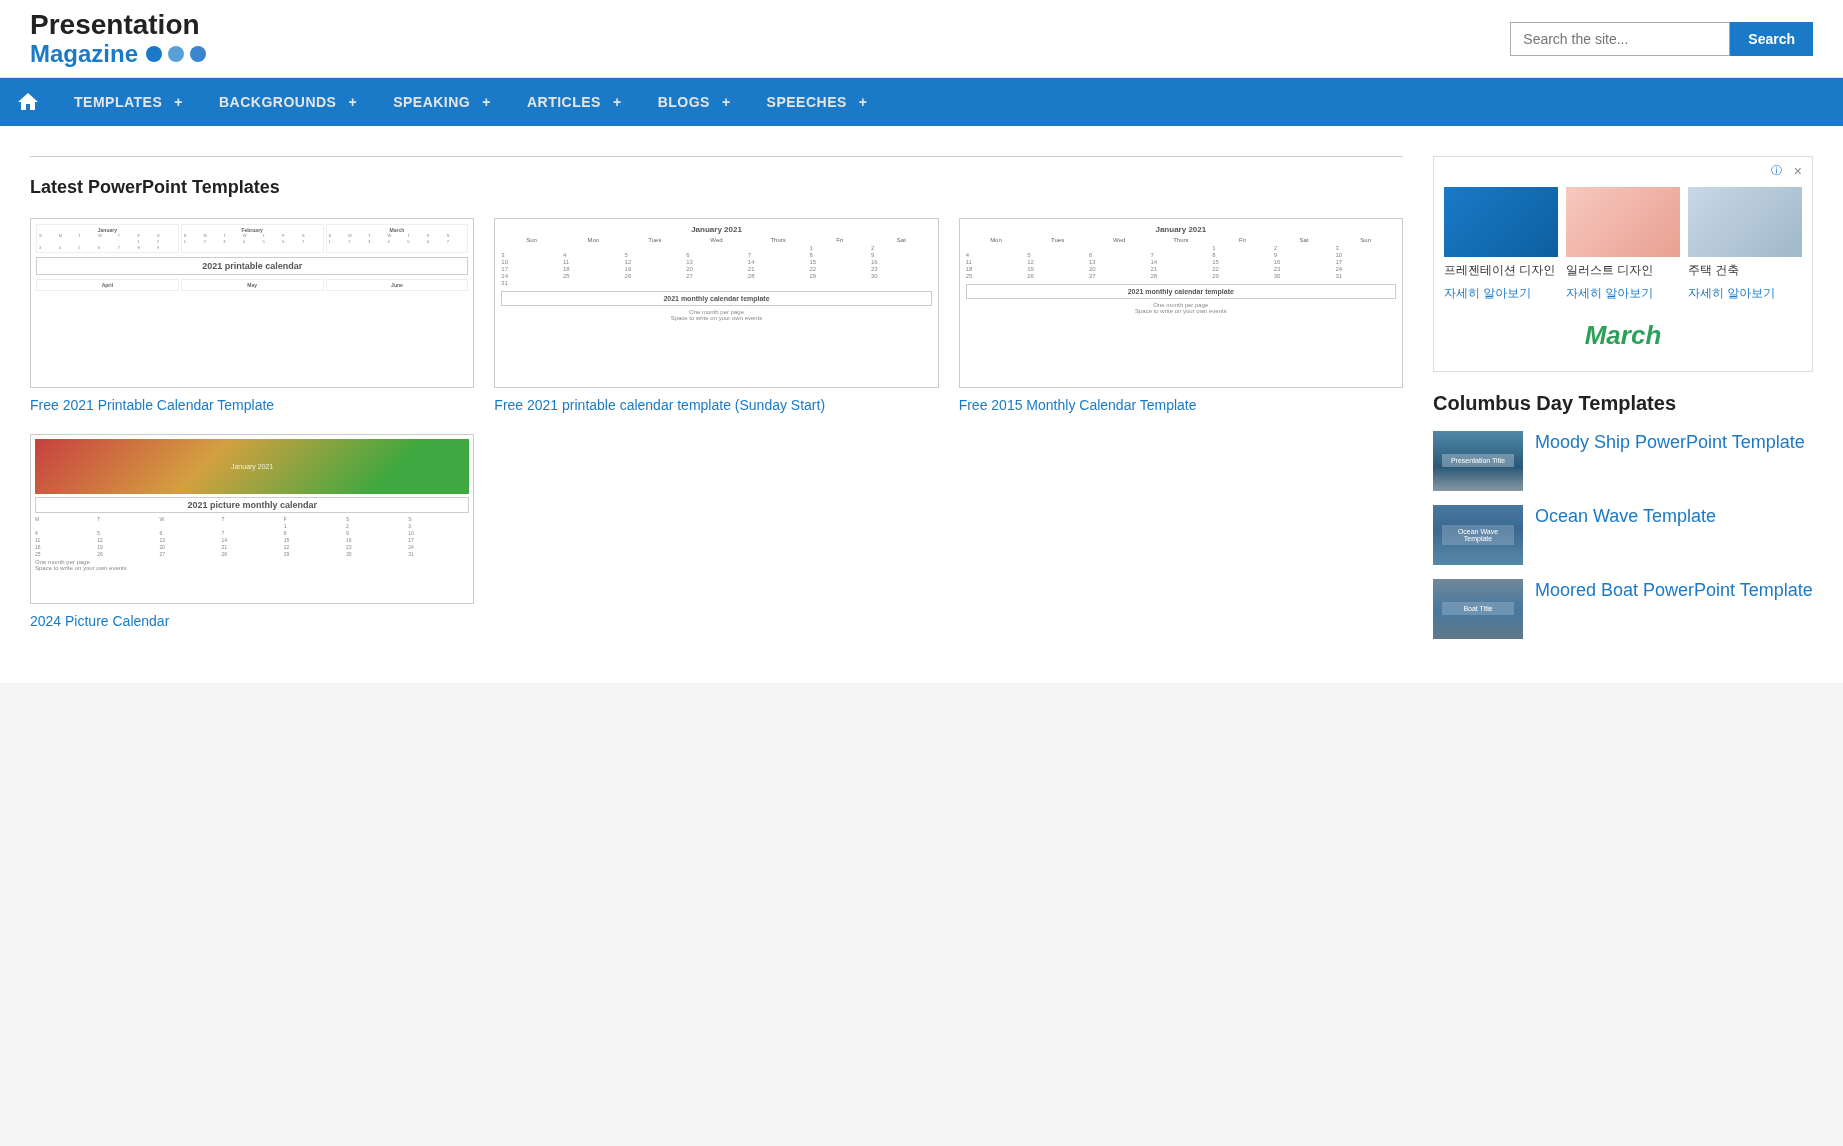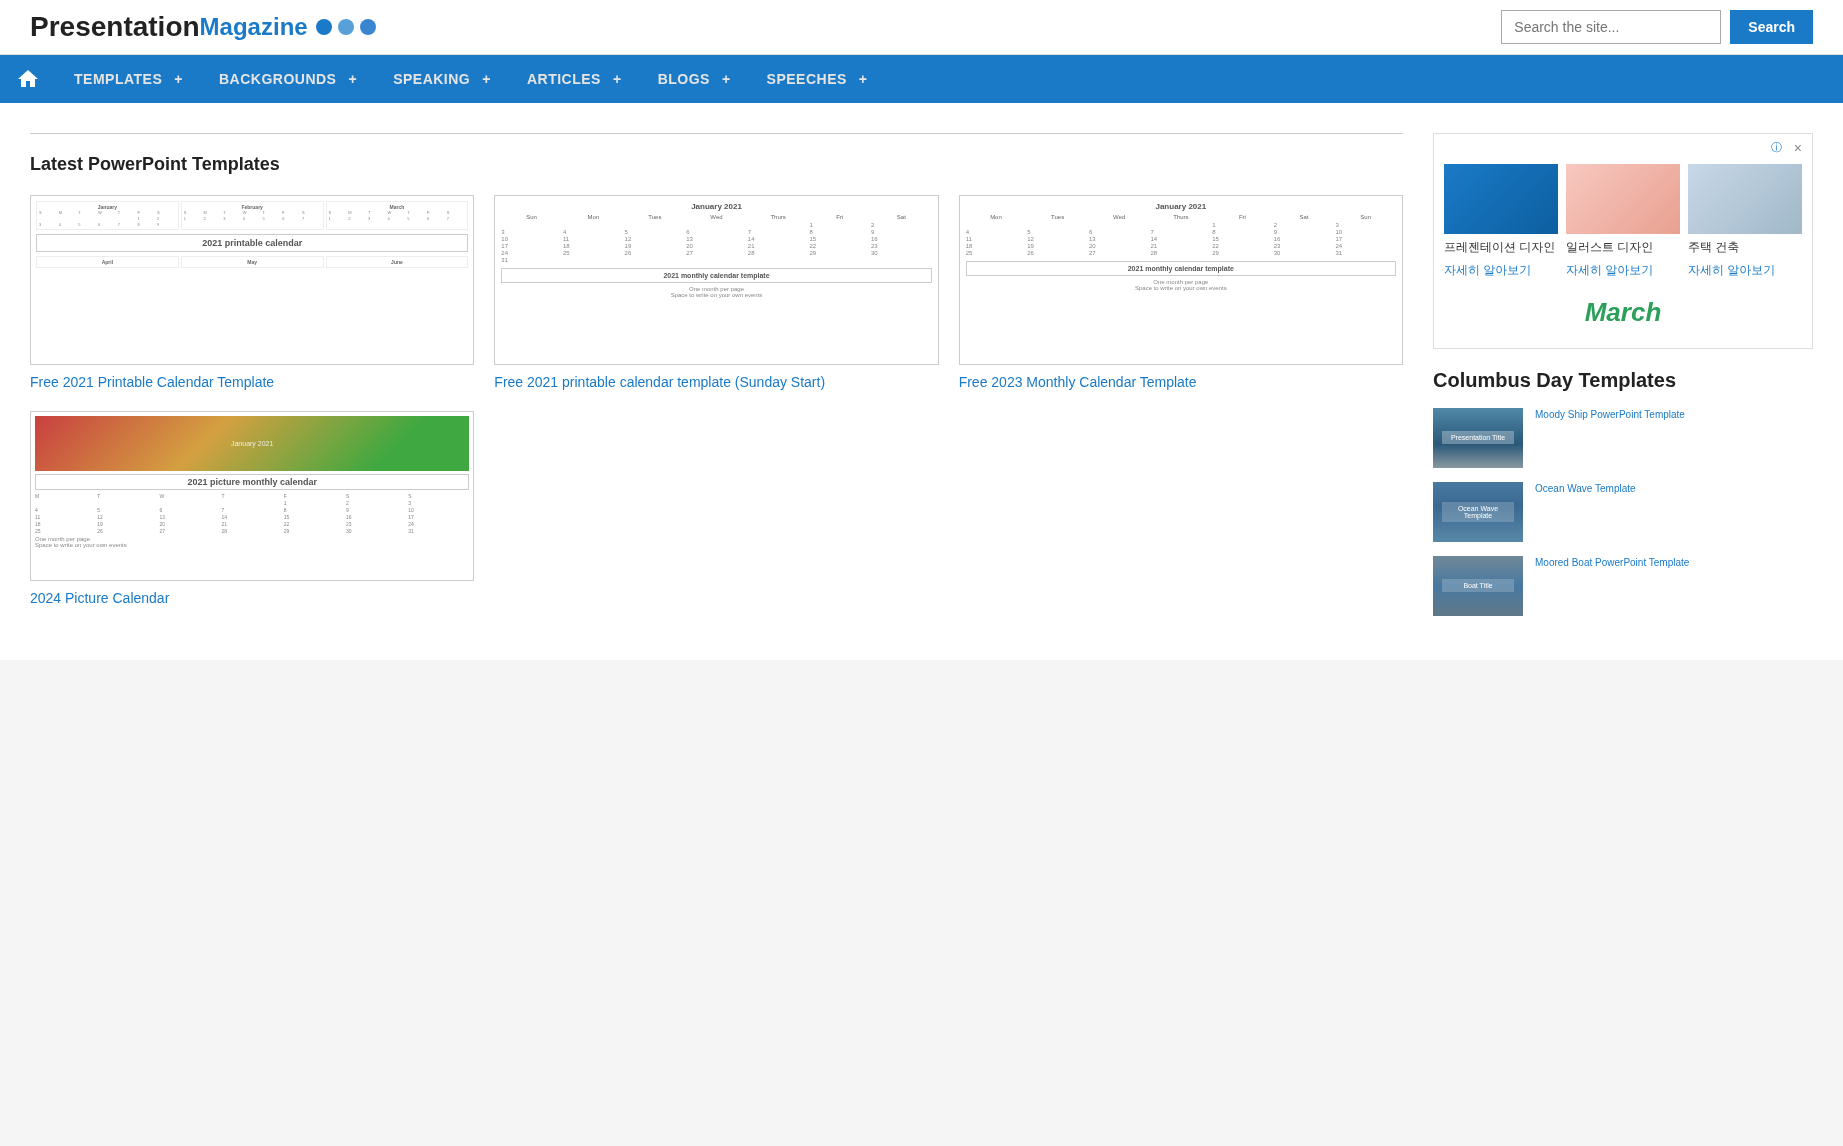--- a/index.html
+++ b/index.html
@@ -7,31 +7,31 @@
 
     
     .header {
       background: #fff;
       display: flex;
       align-items: center;
       justify-content: space-between;
       padding: 10px 30px;
       border-bottom: 1px solid #ddd;
     }
-    .logo-area { display: flex; flex-direction: row; line-height: 1.1; }
+    .logo-area { display: flex; flex-direction: column; line-height: 1.1; }
     .logo-top { font-size: 28px; font-weight: bold; color: #222; }
     .logo-bottom { display: flex; align-items: center; gap: 8px; }
     .logo-bottom-text { font-size: 24px; font-weight: bold; color: #1a7ac7; }
     .logo-dots { display: flex; gap: 6px; }
     .logo-dot { width: 16px; height: 16px; border-radius: 50%; }
     .dot-blue { background: #1a7ac7; }
     .dot-mid { background: #5aa0d8; }
     .dot-light { background: #3a85d0; }
 
-    .search-area { display: flex; align-items: center; gap: 9px; }
+    .search-area { display: flex; align-items: center; gap: 0; }
     .search-input {
       border: 1px solid #aaa;
       padding: 8px 12px;
       font-size: 14px;
       width: 220px;
       color: #999;
       outline: none;
     }
     .search-btn {
       background: #1a7ac7;
@@ -211,21 +211,21 @@
       flex-shrink: 0;
       background: #c8d8e8;
       overflow: hidden;
       display: flex;
       align-items: center;
       justify-content: center;
     }
     .columbus-thumb-1 { background: linear-gradient(180deg, #5088a8 0%, #2a5878 60%, #8898a0 100%); }
     .columbus-thumb-2 { background: linear-gradient(180deg, #4878a0 0%, #3a6890 40%, #5888a8 100%); }
     .columbus-thumb-3 { background: linear-gradient(180deg, #708898 0%, #4878a0 50%, #607888 100%); }
-    .columbus-item-title { font-size: 10px; color: #1a7ac7; line-height: 1.3; }
+    .columbus-item-title { font-size: 18px; color: #1a7ac7; line-height: 1.3; }
 
     
     .pic-cal-thumb {
       width: 100%;
       height: 100%;
       background: #fff;
       padding: 4px;
       display: flex;
       flex-direction: column;
     }
@@ -490,21 +490,21 @@
                   <span>28</span>
                   <span>29</span>
                   <span>30</span>
                   <span>31</span>
               </div>
               <div style="text-align:center;font-size:7px;font-weight:bold;color:#555;margin-top:5px;border:1px solid #ccc;padding:3px;">2021 monthly calendar template</div>
               <div style="font-size:6px;color:#888;text-align:center;margin-top:3px;">One month per page</div>
               <div style="font-size:6px;color:#888;text-align:center;">Space to write on your own events</div>
             </div>
           </div>
-          <div class="template-card-title">Free 2023 Monthly Calendar Template</div>
+          <div class="template-card-title">Free 2015 Monthly Calendar Template</div>
         </div>
       </div>
 
       <div class="template-single">
 
         <div class="template-card">
           <div class="template-thumb">
             <div class="pic-cal-thumb" style="width:100%;height:100%;background:#fff;padding:4px;">
               <div style="height:55px;background:linear-gradient(135deg,#c84040 0%,#d4a040 40%,#40a840 80%);margin-bottom:3px;display:flex;align-items:center;justify-content:center;">
                 <span style="font-size:7px;color:rgba(255,255,255,0.8);">January 2021</span>

